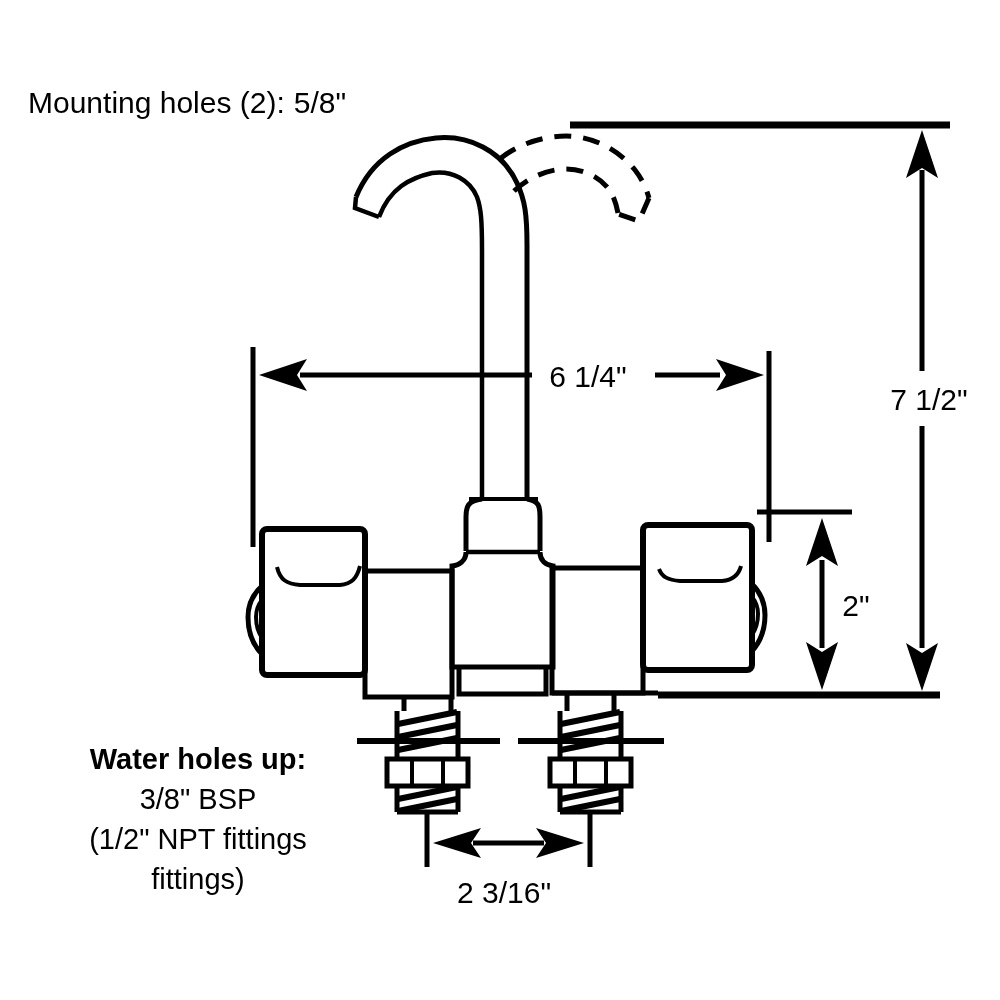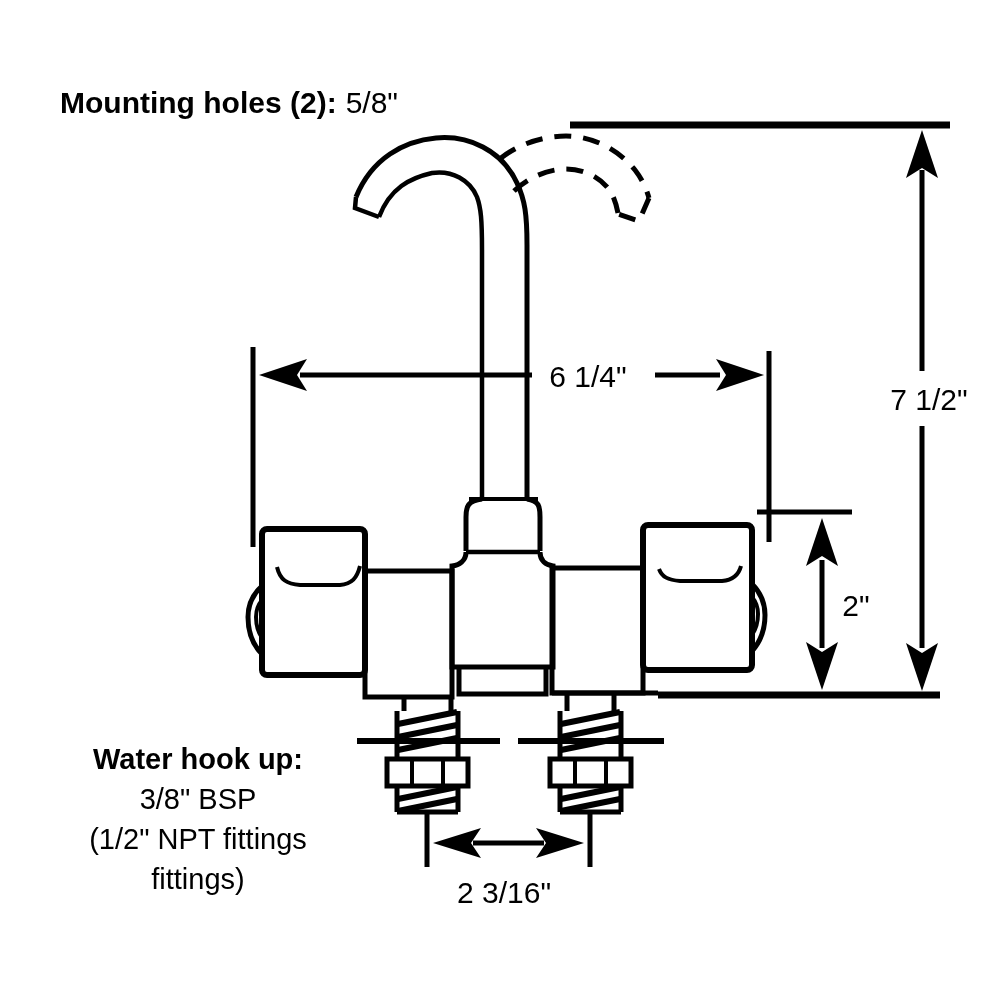--- a/index.html
+++ b/index.html
@@ -12,21 +12,21 @@
     overflow:hidden;
   }
   .canvas svg{position:absolute;left:0;top:0;}
   .lbl{
     position:absolute;
     font-size:30px;
     line-height:1.1;
     white-space:nowrap;
     color:#000;
   }
-  .lbl b{font-weight:bold;margin-left:32px;}
+  .lbl b{font-weight:normal;}
   .center{transform:translate(-50%,-50%);}
   .water{
     position:absolute;
     left:28px; top:739px; width:340px;
     text-align:center;
     font-size:29px;
     line-height:40px;
     color:#000;
   }
   .mounting{left:28px; top:86px; font-size:30px;}
@@ -178,19 +178,19 @@
 
   <div class="lbl center" style="left:588px;top:376px;">6 1/4"</div>
 
   <div class="lbl center" style="left:929px;top:399px;">7 1/2"</div>
 
   <div class="lbl center" style="left:856px;top:605px;">2"</div>
 
   <div class="lbl center" style="left:504px;top:892px;">2 3/16"</div>
 
   <div class="water">
-    <div><b>Water hook up:</b></div>
+    <div><b>Water holes up:</b></div>
     <div>3/8" BSP</div>
     <div>(1/2" NPT fittings</div>
     <div>fittings)</div>
   </div>
 
 </div>
 
 </body></html>

